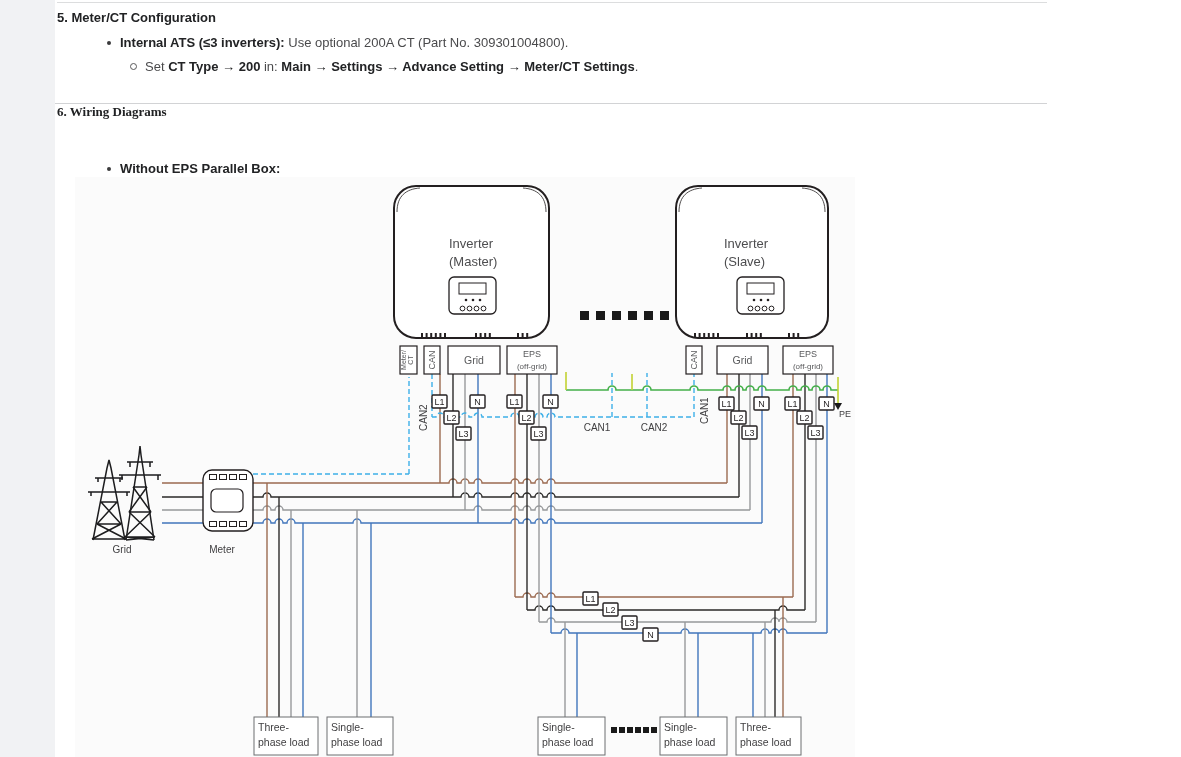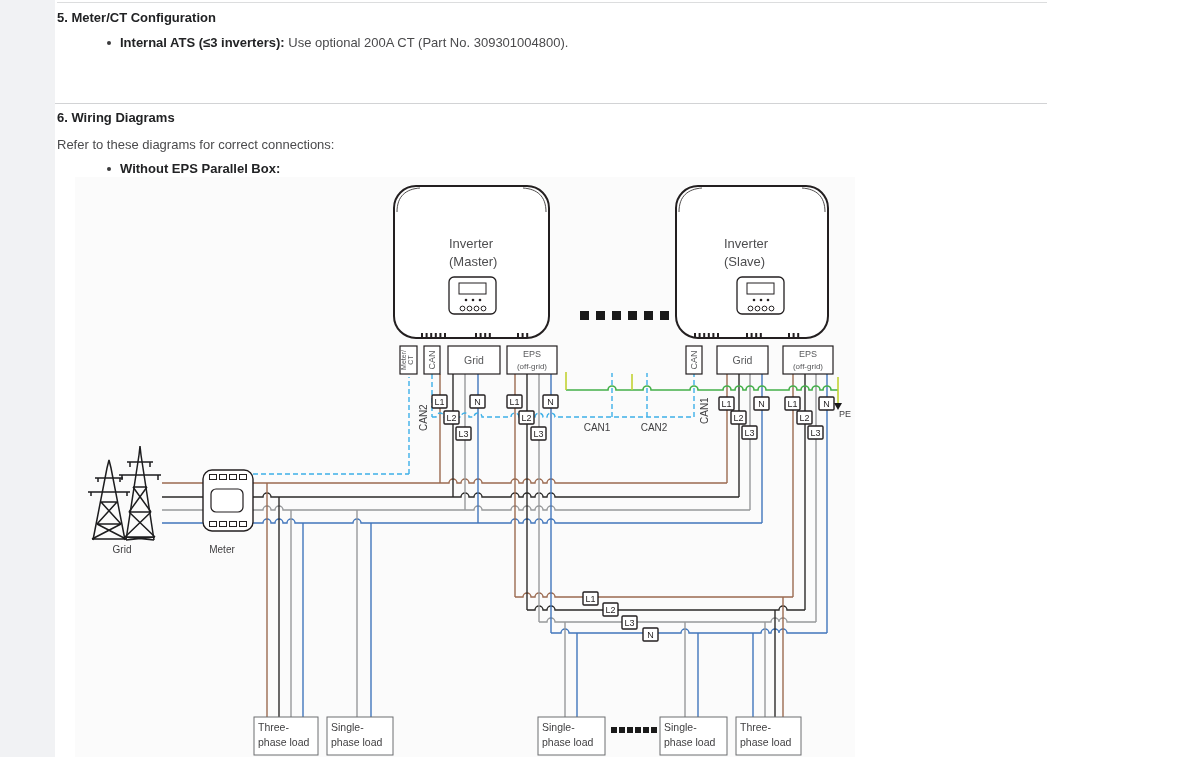--- a/index.html
+++ b/index.html
@@ -5,21 +5,21 @@
   html,body{margin:0;padding:0;}
   body{
     width:1181px;height:757px;overflow:hidden;background:#ffffff;
     font-family:"Liberation Sans",sans-serif;color:#454547;position:relative;
   }
   .left-rail{position:absolute;left:0;top:0;width:55px;height:757px;background:#f1f2f4;}
   .content{position:absolute;left:55px;top:0;width:992px;height:757px;background:#ffffff;}
   .top-rule{position:absolute;top:2px;left:2px;right:0;border-top:1px solid #dcddde;}
   .h-sec{position:absolute;left:2px;margin:0;font-size:13px;font-weight:bold;color:#212224;}
   #h5{top:10px;}
-  #h6{top:110px;}
+  #h6{top:104px;font-family:Liberation Serif, serif;}
   .para{position:absolute;left:2px;margin:0;font-size:13px;color:#4a4a4c;}
   #intro{top:137px;}
   .bullet{position:absolute;left:0;display:flex;align-items:flex-start;font-size:13px;color:#4a4a4c;padding-left:41px;}
   .bullet b{color:#222325;}
   .dot{flex:0 0 auto;width:4px;height:4px;background:#3a3a3c;border-radius:50%;margin:6px 9px 0 11px;}
   .circ{flex:0 0 auto;width:5px;height:5px;border:1px solid #59595b;border-radius:50%;margin:4px 8px 0 34px;}
   #b1{top:35px;}
   #bsub{top:59px;}
   #b2{top:82px;}
   #b3{top:161px;font-weight:bold;}
@@ -35,26 +35,29 @@
 <div class="content">
   <div class="top-rule"></div>
 
   <h3 class="h-sec" id="h5">5. Meter/CT Configuration</h3>
 
   <div class="bullet" id="b1">
     <span class="dot"></span>
     <span class="txt"><b>Internal ATS (≤3 inverters):</b><span> Use optional 200A CT (Part No. 309301004800).</span></span>
   </div>
 
+  <div class="bullet" id="bsub">
+    <span class="circ"></span>
+    <span class="txt"><span>Set </span><b>CT Type → 200</b><span> in: </span><b>Main → Settings → Advance Setting → Meter/CT Settings</b><span>.</span></span>
+  </div>
 
 
   <hr class="divider">
 
   <h3 class="h-sec" id="h6">6. Wiring Diagrams</h3>
-  <p class="para" id="intro">Refer to these diagrams for correct connections:</p>
 
   <div class="bullet" id="b3">
     <span class="dot"></span>
     <span class="txt"><b>Without EPS Parallel Box:</b></span>
   </div>
 
   <div class="diagram">
     <svg viewBox="75 177 780 580" width="780" height="580">
       <g id="wires">
           <path d="M162,483L449,483A4,4 0 0 1 457,483L461,483A4,4 0 0 1 469,483L474,483A4,4 0 0 1 482,483L511,483A4,4 0 0 1 519,483L523,483A4,4 0 0 1 531,483L535,483A4,4 0 0 1 543,483L547,483A4,4 0 0 1 555,483L727,483" fill="none" stroke="#9b6a50" stroke-width="1.4"></path>

